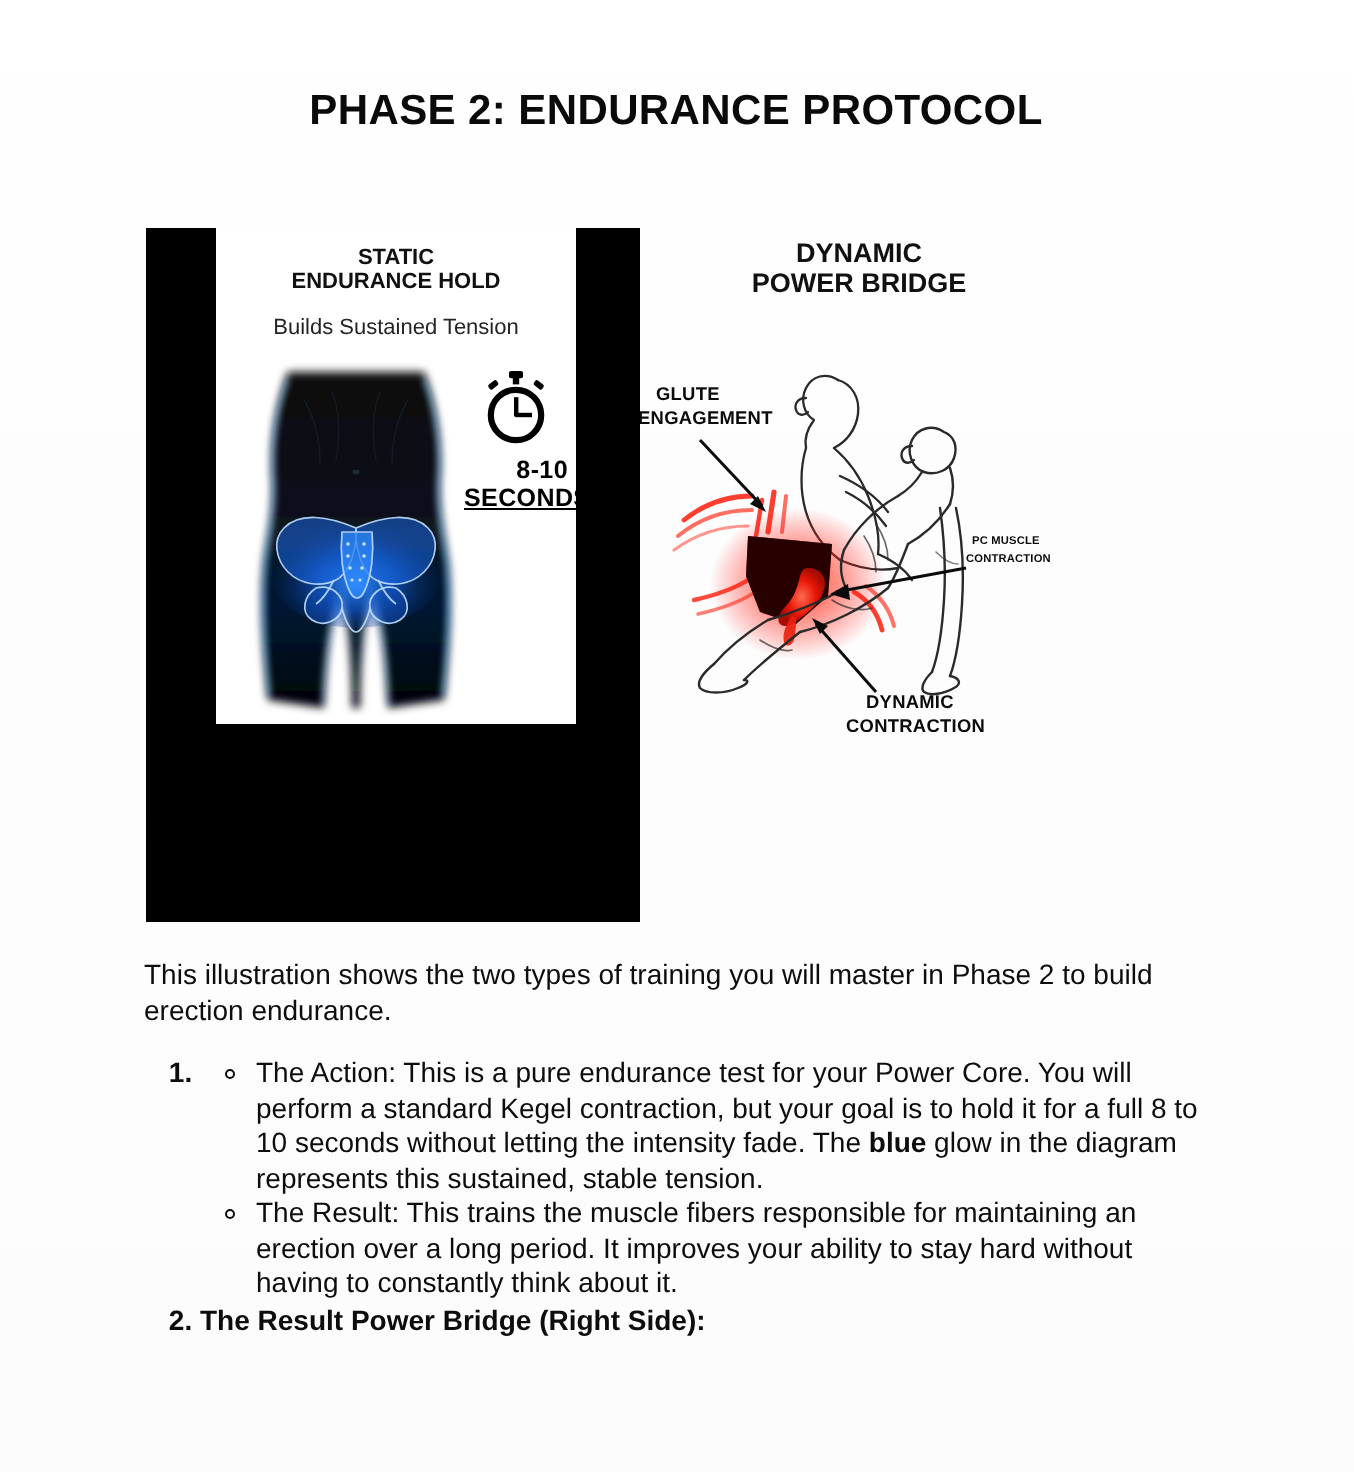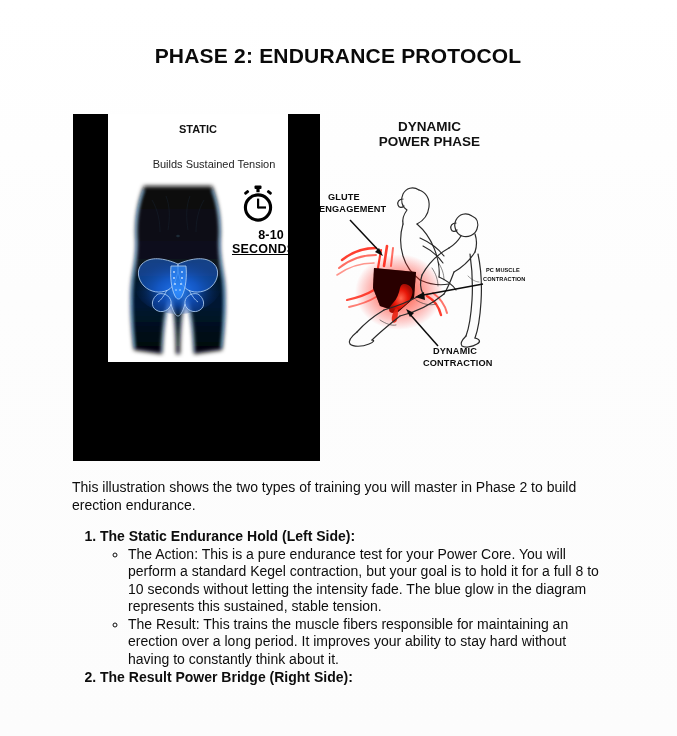--- a/index.html
+++ b/index.html
@@ -76,21 +76,20 @@
     font-size: 11px;
   }
   #static-sub {
     position: absolute;
     left: 0; top: 44px;
     width: 180px;
     text-align: center;
     font-size: 11px;
     font-weight: normal;
     color: #242424;
-    padding-left: 16px;
   }
 
   
   #torso-art {
     position: absolute;
     left: 10px; top: 66px;
     width: 122px;
     height: 178px;
   }
 
@@ -166,37 +165,38 @@
     margin: 0 0 0 0;
     padding-left: 28px;
     list-style-type: circle;
     font-weight: normal;
   }
   ul.sub > li {
     margin: 0 0 0 0;
     font-weight: normal;
   }
   .lead { font-weight: normal; }
-  .bold-inline { font-weight: normal; }
+  .bold-inline { font-weight: bold; }
 </style>
 </head>
 <body>
 
 <div id="page">
 
   <div id="doc-title">PHASE 2: ENDURANCE PROTOCOL</div>
 
   <div id="illustration">
 
     <div id="black-panel"></div>
 
     <div id="static-card">
 
       <div id="static-title" class="panel-title">
         <div>STATIC</div>
+        <div>ENDURANCE HOLD</div>
       </div>
 
       <div id="static-sub">Builds Sustained Tension</div>
 
       <svg id="torso-art" viewBox="0 0 122 178">
         <defs>
           <radialGradient id="pelvGlow" cx="50%" cy="62%" r="52%">
             <stop offset="0%" stop-color="#2f8cff" stop-opacity="0.95"></stop>
             <stop offset="45%" stop-color="#1460e0" stop-opacity="0.60"></stop>
             <stop offset="100%" stop-color="#06245c" stop-opacity="0"></stop>
@@ -289,21 +289,21 @@
         </svg>
         <div id="timer-value">8-10</div>
         <div id="timer-unit">SECONDS</div>
       </div>
     </div>
 
     <div id="dynamic-panel">
 
       <div id="dynamic-title" class="panel-title">
         <div>DYNAMIC</div>
-        <div>POWER PHASE</div>
+        <div>POWER BRIDGE</div>
       </div>
 
       <svg id="bridge-art" viewBox="0 0 219 190">
         <defs>
           <radialGradient id="redGlow" cx="50%" cy="50%" r="50%">
             <stop offset="0%" stop-color="#ff4a33" stop-opacity="0.95"></stop>
             <stop offset="40%" stop-color="#ff2a14" stop-opacity="0.55"></stop>
             <stop offset="100%" stop-color="#ff0000" stop-opacity="0"></stop>
           </radialGradient>
           <radialGradient id="redCore" cx="50%" cy="50%" r="50%">
@@ -429,21 +429,20 @@
     </div>
   </div>
 
   <div id="body-copy">
 
     <p id="intro-para">This illustration shows the two types of training you will master in Phase 2 to build erection endurance.</p>
 
     <ol class="outline">
 
       <li>
-        <span class="li-label">The Static Endurance Hold (Left Side):</span>
         <ul class="sub">
           <li>
             <span class="lead">The Action:</span><span> This is a pure endurance test for your Power Core. You will perform a standard Kegel contraction, but your goal is to hold it for a full 8 to 10 seconds without letting the intensity fade. The </span><span class="bold-inline">blue</span><span> glow in the diagram represents this sustained, stable tension.</span>
           </li>
           <li>
             <span class="lead">The Result:</span><span> This trains the muscle fibers responsible for maintaining an erection over a long period. It improves your ability to stay hard without having to constantly think about it.</span>
           </li>
         </ul>
       </li>
 

